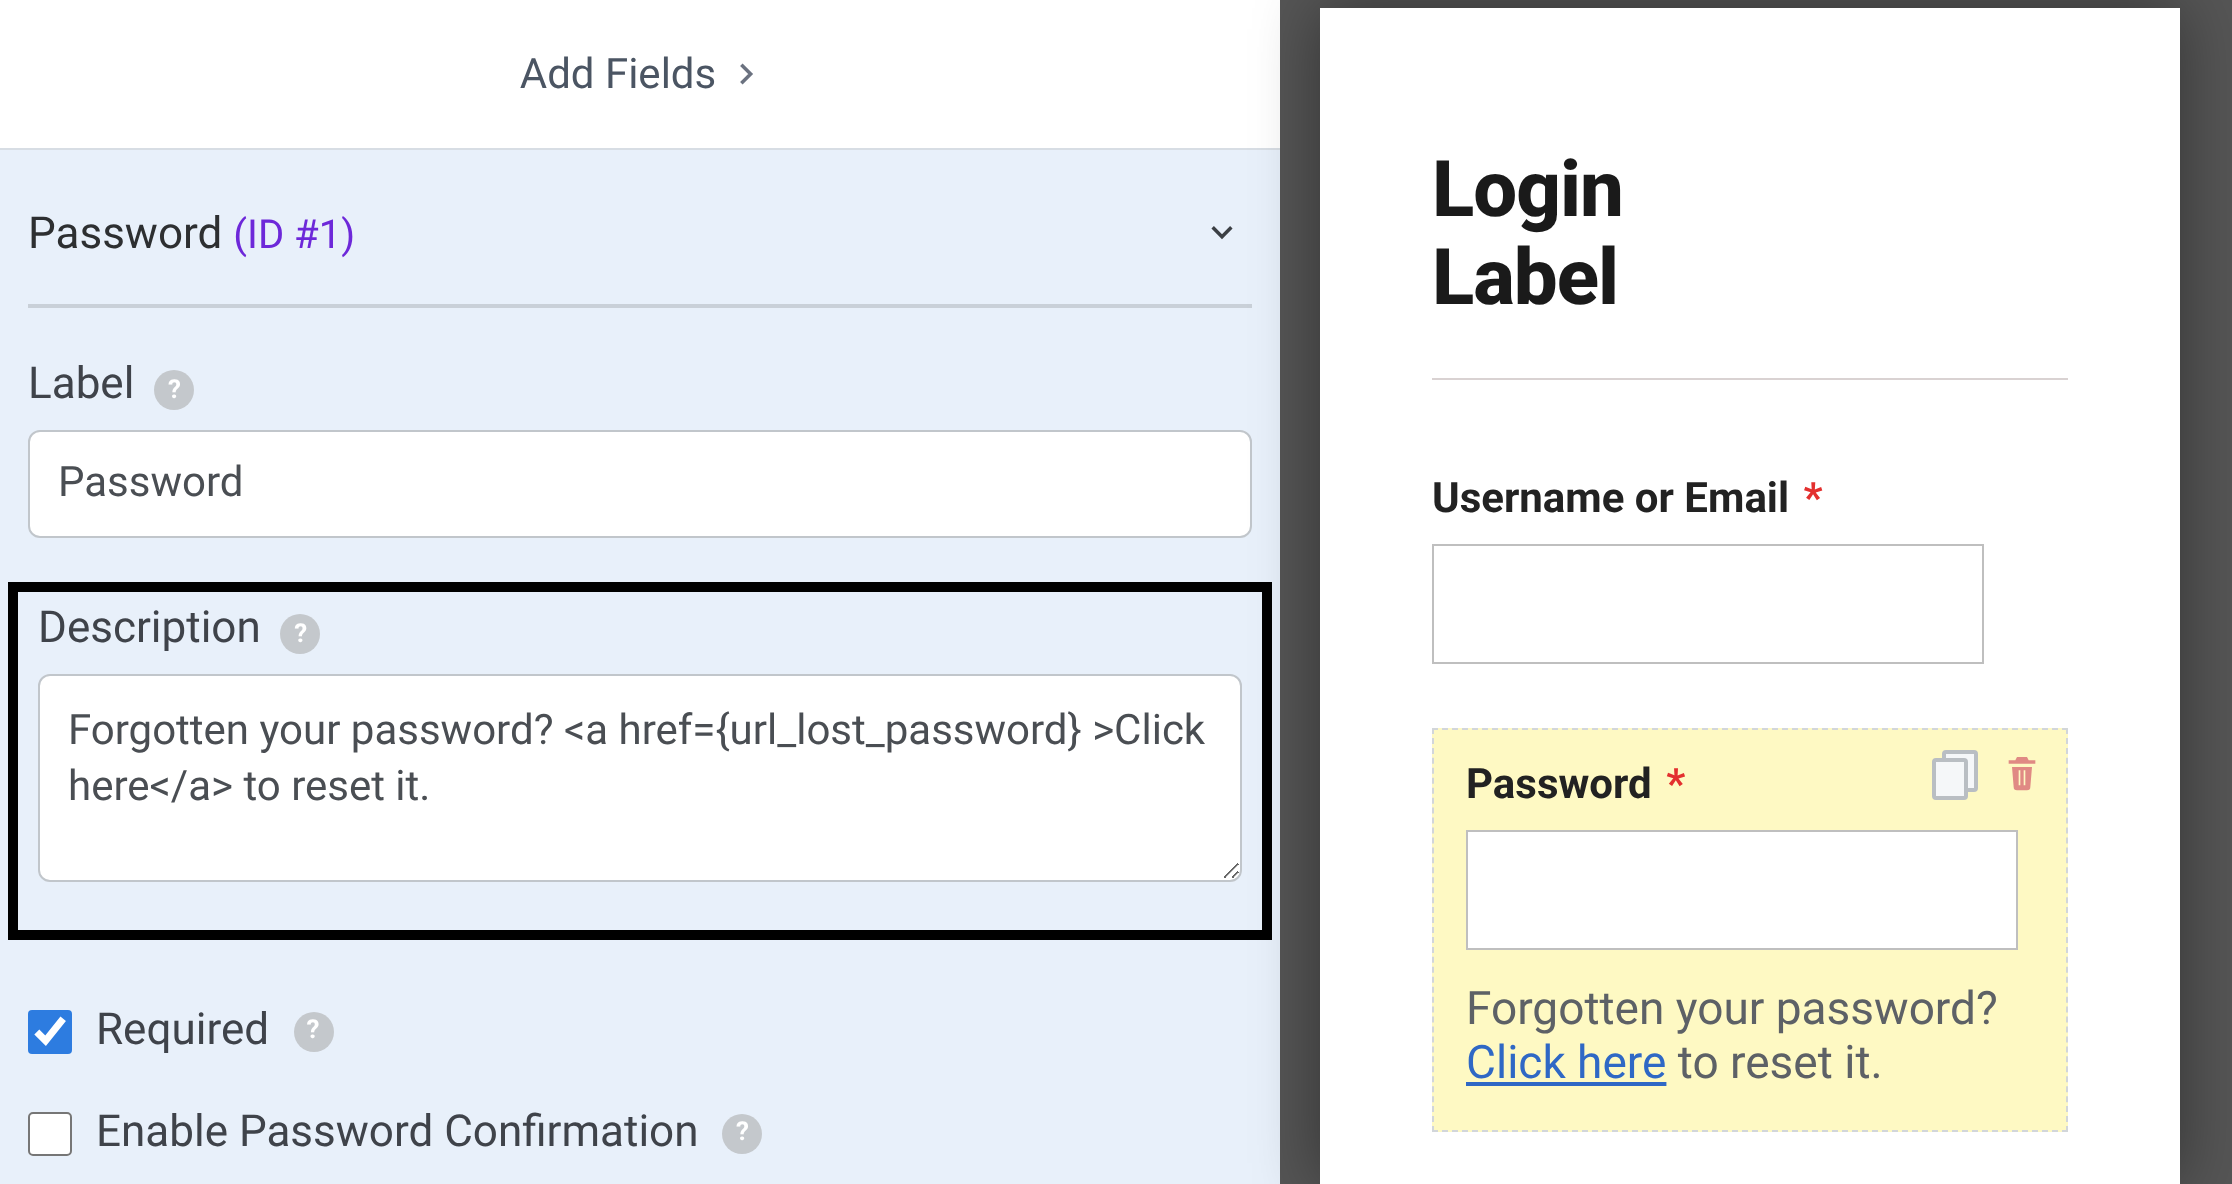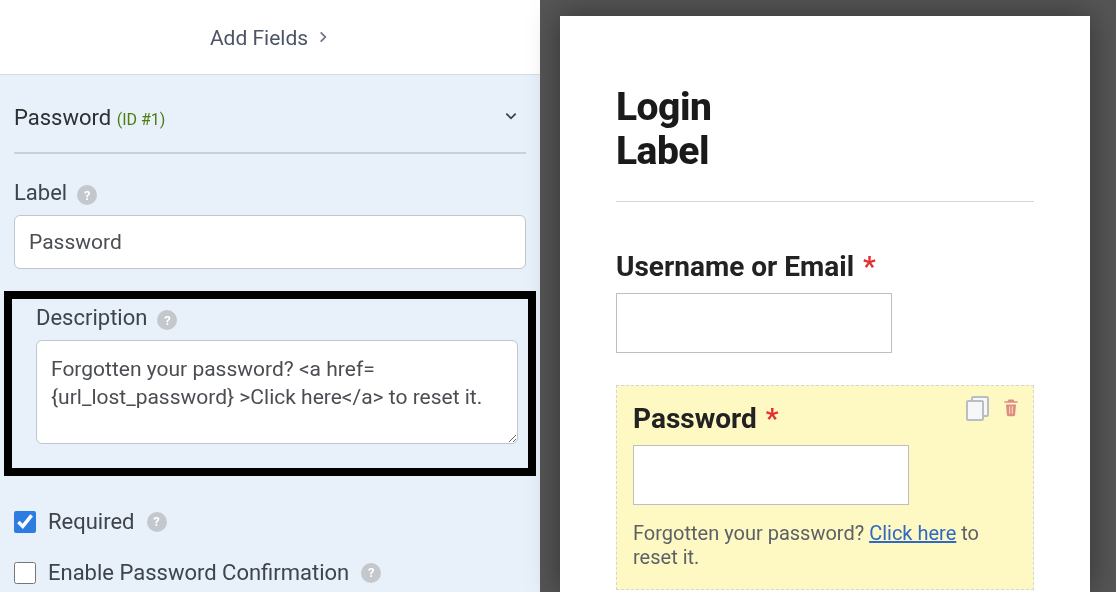--- a/index.html
+++ b/index.html
@@ -1,64 +1,64 @@
 <!DOCTYPE html>
 <html><head>
   <meta charset="utf-8">
   <style>
     * { box-sizing: border-box; margin: 0; padding: 0; }
     body { font-family: -apple-system, BlinkMacSystemFont, "Segoe UI", Roboto, sans-serif; background: #555; display: flex; width: 1116px; height: 592px; overflow: hidden; }
     
     
-    .left-panel { width: 540px; background: #e8f0fa; display: flex; flex-direction: column; }
+    .left-panel { width: 640px; background: #e8f0fa; display: flex; flex-direction: column; }
     
     .tabs { display: flex; border-bottom: 1px solid #d7dde4; }
     .tab { flex: 1; text-align: center; padding: 26px 0 24px; font-size: 21px; color: #4b5563; cursor: pointer; display: flex; align-items: center; justify-content: center; gap: 8px; }
     .tab.active { background: #ffffff; }
     .tab .chevron-r { font-size: 16px; color: #6b7280; }
     .tab .chevron-d { font-size: 14px; color: #6b7280; }
     
     .options-body { padding: 30px 14px 0 14px; }
     
     .field-header { display: flex; justify-content: space-between; align-items: center; padding-bottom: 22px; border-bottom: 2px solid #c9d0d8; margin-bottom: 26px; }
     .field-header-title { font-size: 22px; color: #2d2f31; }
-    .field-header-title .id-tag { color: #4d7c0f; font-weight: 400; font-size: 16px; }
+    .field-header-title .id-tag { color: #6d28d9; font-weight: 400; font-size: 20px; }
     .field-header .collapse-caret { font-size: 16px; color: #3b3f44; padding-right: 8px; }
     
     .control-group { margin-bottom: 22px; }
     .control-label { display: flex; align-items: flex-end; gap: 10px; font-size: 22px; color: #3f434a; margin-bottom: 10px; }
     .help-icon { width: 20px; height: 20px; border-radius: 50%; background: #c4c8cc; color: #fff; display: inline-flex; align-items: center; justify-content: center; font-size: 13px; font-weight: bold; }
     .text-input, .textarea-input { width: 100%; background: #fff; border: 1px solid #c1c6cb; border-radius: 6px; padding: 14px 14px; font-size: 21px; color: #4a4e53; font-family: inherit; }
     .textarea-input { min-height: 104px; resize: vertical; line-height: 1.35; }
     
-    .highlight-box { border: 8px solid #000000; padding: 6px 10px 20px 24px; margin: 0 -10px 22px -10px; }
+    .highlight-box { border: 5px solid #000000; padding: 6px 10px 20px 10px; margin: 0 -10px 22px -10px; }
     
     .checkbox-row { display: flex; align-items: center; gap: 12px; font-size: 22px; color: #3f434a; margin: 33px 0 26px; }
     .checkbox-row input[type="checkbox"] { width: 22px; height: 22px; border: 1px solid #aeb4ba; border-radius: 4px; accent-color: #2d7ce0; }
     
     
-    .right-outer { flex: 1; background: #555; padding: 16px 26px 0 20px; display: flex; }
+    .right-outer { flex: 1; background: #555; padding: 4px 26px 0 20px; display: flex; }
     .preview-card { background: #ffffff; width: 100%; padding: 70px 56px 20px 56px; box-shadow: 0 0 30px rgba(0,0,0,.4); }
     .preview-title { font-size: 39px; font-weight: 800; color: #1a1a1a; line-height: 1.12; letter-spacing: -0.5px; }
     .title-rule { border: none; border-top: 1px solid #d9d2d2; margin: 28px 0 48px; }
     
-    .p-field-label { font-size: 28px; font-weight: 700; color: #222; margin-bottom: 10px; }
+    .p-field-label { font-size: 21px; font-weight: 700; color: #222; margin-bottom: 10px; }
     .p-field-label .req { color: #e3302f; margin-left: 2px; }
     .p-input { width: 276px; height: 60px; border: 1px solid #bfbfbf; background: #fff; }
     
     .sel-block { background: #fef9c3; border: 1px dashed #d2d6da; padding: 16px 16px 20px 16px; margin-top: 32px; position: relative; }
     .sel-actions { position: absolute; top: 10px; right: 12px; display: flex; gap: 12px; }
     .ic-dup { width: 22px; height: 22px; position: relative; }
     .ic-dup:before, .ic-dup:after { content: ""; position: absolute; width: 14px; height: 17px; border: 2px solid #b9bec3; border-radius: 2px; background: #f5f7f9; }
     .ic-dup:before { top: 0; right: 0; }
     .ic-dup:after { top: 4px; right: 5px; }
     .ic-del { width: 20px; height: 22px; }
     .ic-del svg { fill: #e08a84; }
     
-    .hint-text { font-size: 20px; color: #5d6166; margin-top: 16px; font-weight: 400; }
+    .hint-text { font-size: 23px; color: #5d6166; margin-top: 16px; font-weight: 400; }
     .hint-text a { color: #2f68c5; text-decoration: underline; }
     
     .submit-btn { margin-top: 28px; background: #e5e5e5; border: none; padding: 16px 26px; font-size: 22px; font-weight: 400; color: #1a1a1a; cursor: pointer; }
     
     svg.chev { width: 14px; height: 14px; }
   </style>
 </head>
 <body>
 
 <div class="left-panel">

